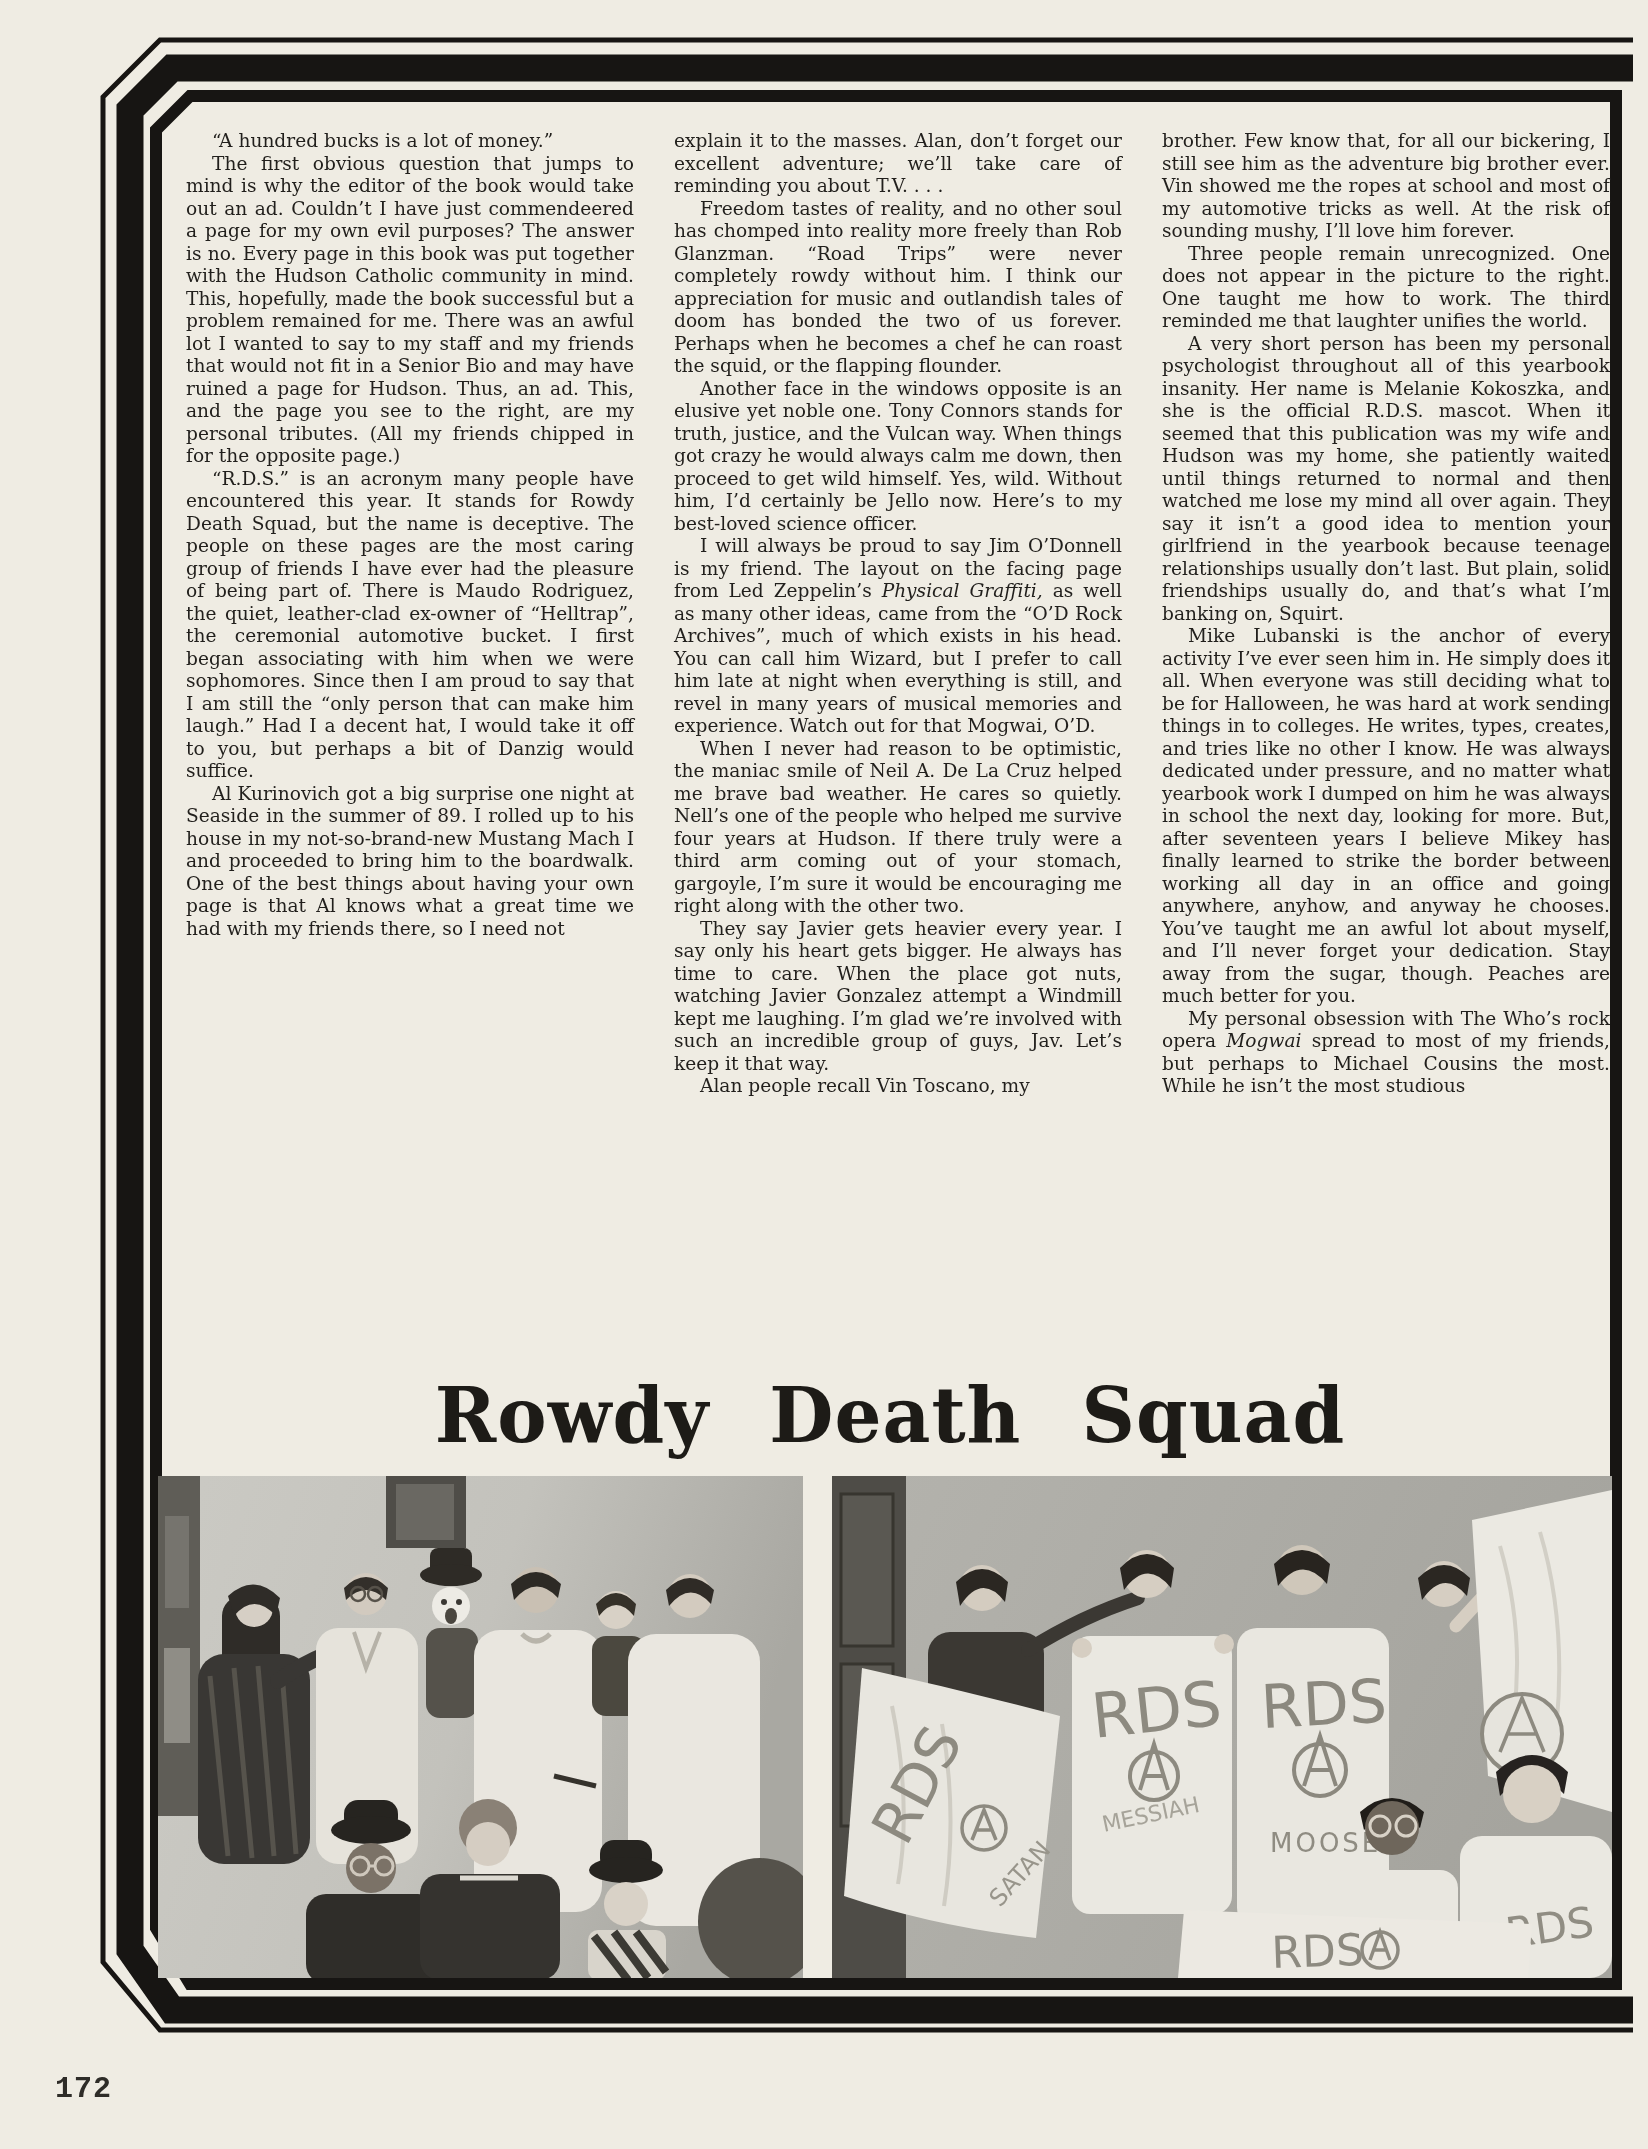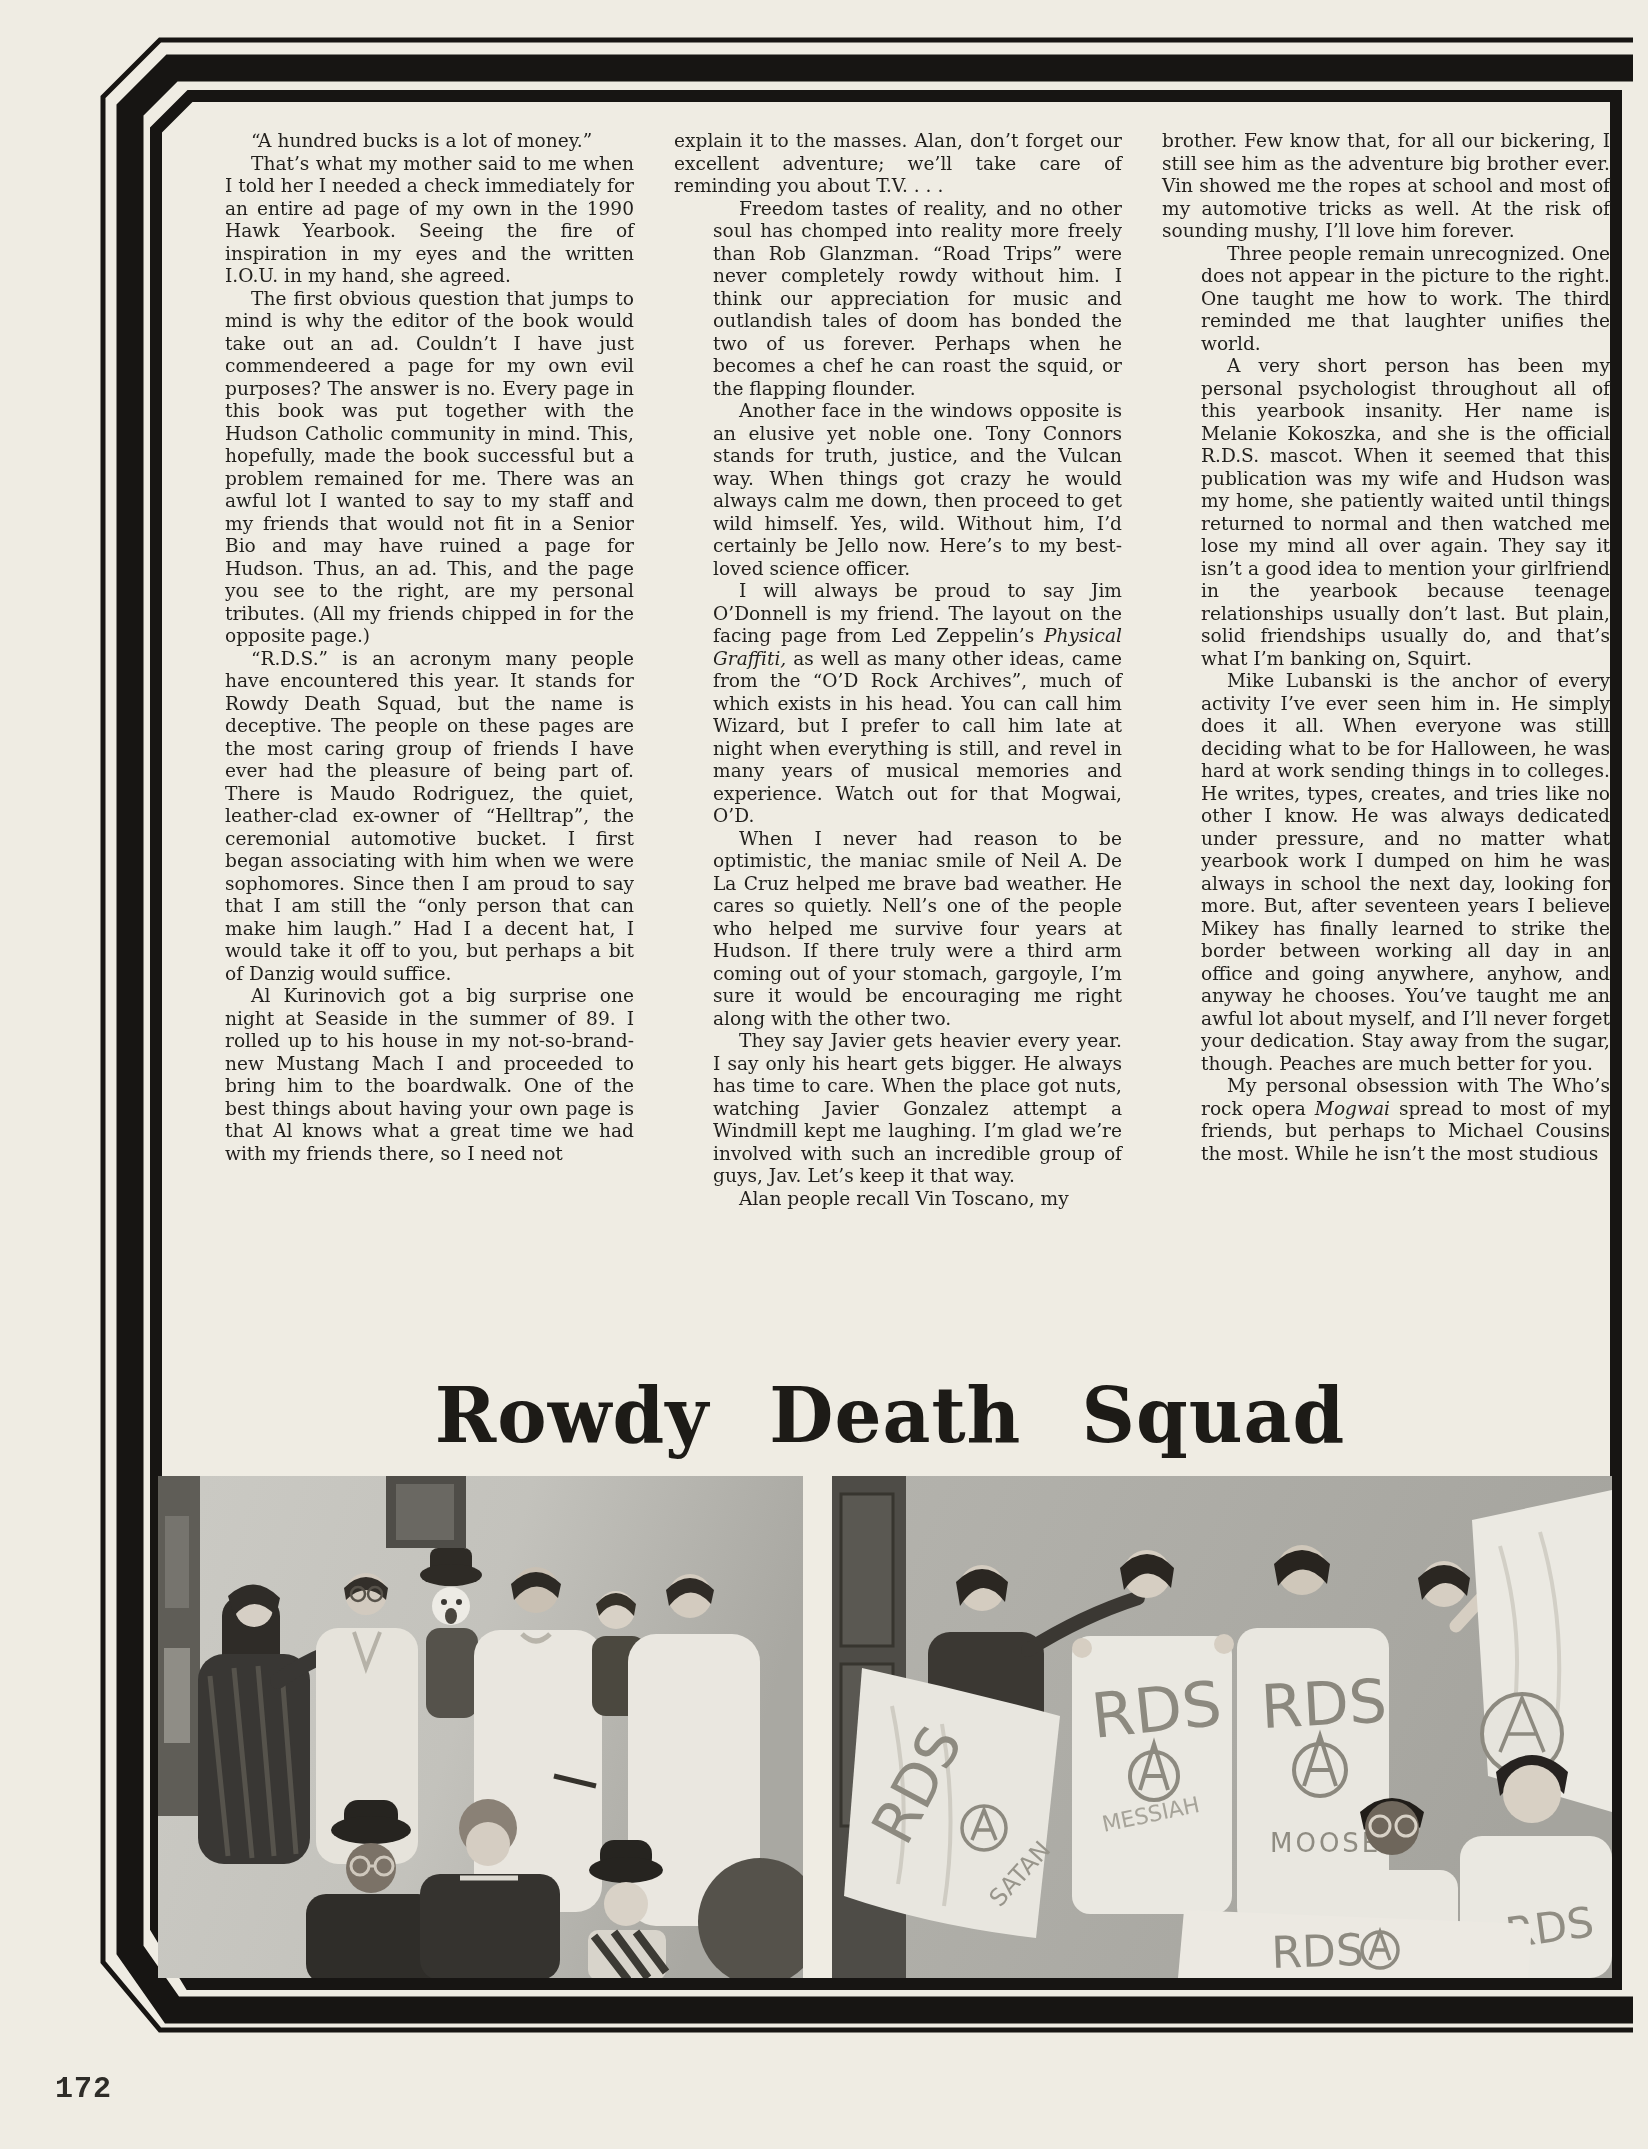--- a/index.html
+++ b/index.html
@@ -15,21 +15,21 @@
     position:absolute;left:186px;top:130px;width:1424px;height:1250px;
     display:flex;gap:40px;
   }
   .col{
     flex:1 1 0;
     font-size:18.6px;line-height:22.5px;
     color:#211f1c;
     text-align:justify;
   }
   .col p{margin:0;padding:0;}
-  .col p.indent{text-indent:26px;margin-left:39px;}
+  .col p.indent{text-indent:26px;}
   .col em{font-style:italic;}
   .headline{
     position:absolute;left:165px;top:1372px;width:1450px;
     text-align:center;
     font-family:"DejaVu Serif", serif;
     font-weight:bold;
     font-size:74px;
     letter-spacing:1px;
     word-spacing:0.45em;
     color:#1d1b17;
@@ -55,21 +55,20 @@
 
   <svg class="frame-svg" viewBox="0 0 1648 2149" xmlns="http://www.w3.org/2000/svg">
     <path d="M 1633 40 H 160 L 103 97 V 1962 L 160 2030 H 1633" fill="none" stroke="#171513" stroke-width="5"></path>
     <path d="M 1633 68 H 172 L 130 110 V 1950 L 172 2010 H 1633" fill="none" stroke="#171513" stroke-width="27"></path>
     <path d="M 1616 96 H 190 L 156 130 V 1928 L 190 1984 H 1616 Z" fill="none" stroke="#171513" stroke-width="12"></path>
   </svg>
 
   <div class="columns">
     <div class="col">
         <p class="indent">“A hundred bucks is a lot of money.”</p>
-        <p class="indent">That’s what my mother said to me when I told her I needed a check immediately for an entire ad page of my own in the 1990 Hawk Yearbook. Seeing the fire of inspiration in my eyes and the written I.O.U. in my hand, she agreed.</p>
         <p class="indent">The first obvious question that jumps to mind is why the editor of the book would take out an ad. Couldn’t I have just commendeered a page for my own evil purposes? The answer is no. Every page in this book was put together with the Hudson Catholic community in mind. This, hopefully, made the book successful but a problem remained for me. There was an awful lot I wanted to say to my staff and my friends that would not fit in a Senior Bio and may have ruined a page for Hudson. Thus, an ad. This, and the page you see to the right, are my personal tributes. (All my friends chipped in for the opposite page.)</p>
         <p class="indent">“R.D.S.” is an acronym many people have encountered this year. It stands for Rowdy Death Squad, but the name is deceptive. The people on these pages are the most caring group of friends I have ever had the pleasure of being part of. There is Maudo Rodriguez, the quiet, leather-clad ex-owner of “Helltrap”, the ceremonial automotive bucket. I first began associating with him when we were sophomores. Since then I am proud to say that I am still the “only person that can make him laugh.” Had I a decent hat, I would take it off to you, but perhaps a bit of Danzig would suffice.</p>
         <p class="indent">Al Kurinovich got a big surprise one night at Seaside in the summer of 89. I rolled up to his house in my not-so-brand-new Mustang Mach I and proceeded to bring him to the boardwalk. One of the best things about having your own page is that Al knows what a great time we had with my friends there, so I need not</p>
       </div>
     <div class="col">
         <p class="">explain it to the masses. Alan, don’t forget our excellent adventure; we’ll take care of reminding you about T.V. . . .</p>
         <p class="indent">Freedom tastes of reality, and no other soul has chomped into reality more freely than Rob Glanzman. “Road Trips” were never completely rowdy without him. I think our appreciation for music and outlandish tales of doom has bonded the two of us forever. Perhaps when he becomes a chef he can roast the squid, or the flapping flounder.</p>
         <p class="indent">Another face in the windows opposite is an elusive yet noble one. Tony Connors stands for truth, justice, and the Vulcan way. When things got crazy he would always calm me down, then proceed to get wild himself. Yes, wild. Without him, I’d certainly be Jello now. Here’s to my best-loved science officer.</p>
         <p class="indent">I will always be proud to say Jim O’Donnell is my friend. The layout on the facing page from Led Zeppelin’s <em>Physical Graffiti,</em> as well as many other ideas, came from the “O’D Rock Archives”, much of which exists in his head. You can call him Wizard, but I prefer to call him late at night when everything is still, and revel in many years of musical memories and experience. Watch out for that Mogwai, O’D.</p>
         <p class="indent">When I never had reason to be optimistic, the maniac smile of Neil A. De La Cruz helped me brave bad weather. He cares so quietly. Nell’s one of the people who helped me survive four years at Hudson. If there truly were a third arm coming out of your stomach, gargoyle, I’m sure it would be encouraging me right along with the other two.</p>

